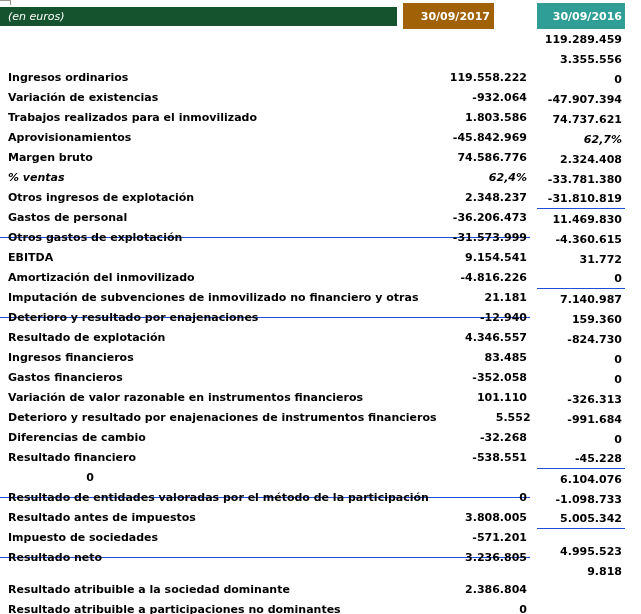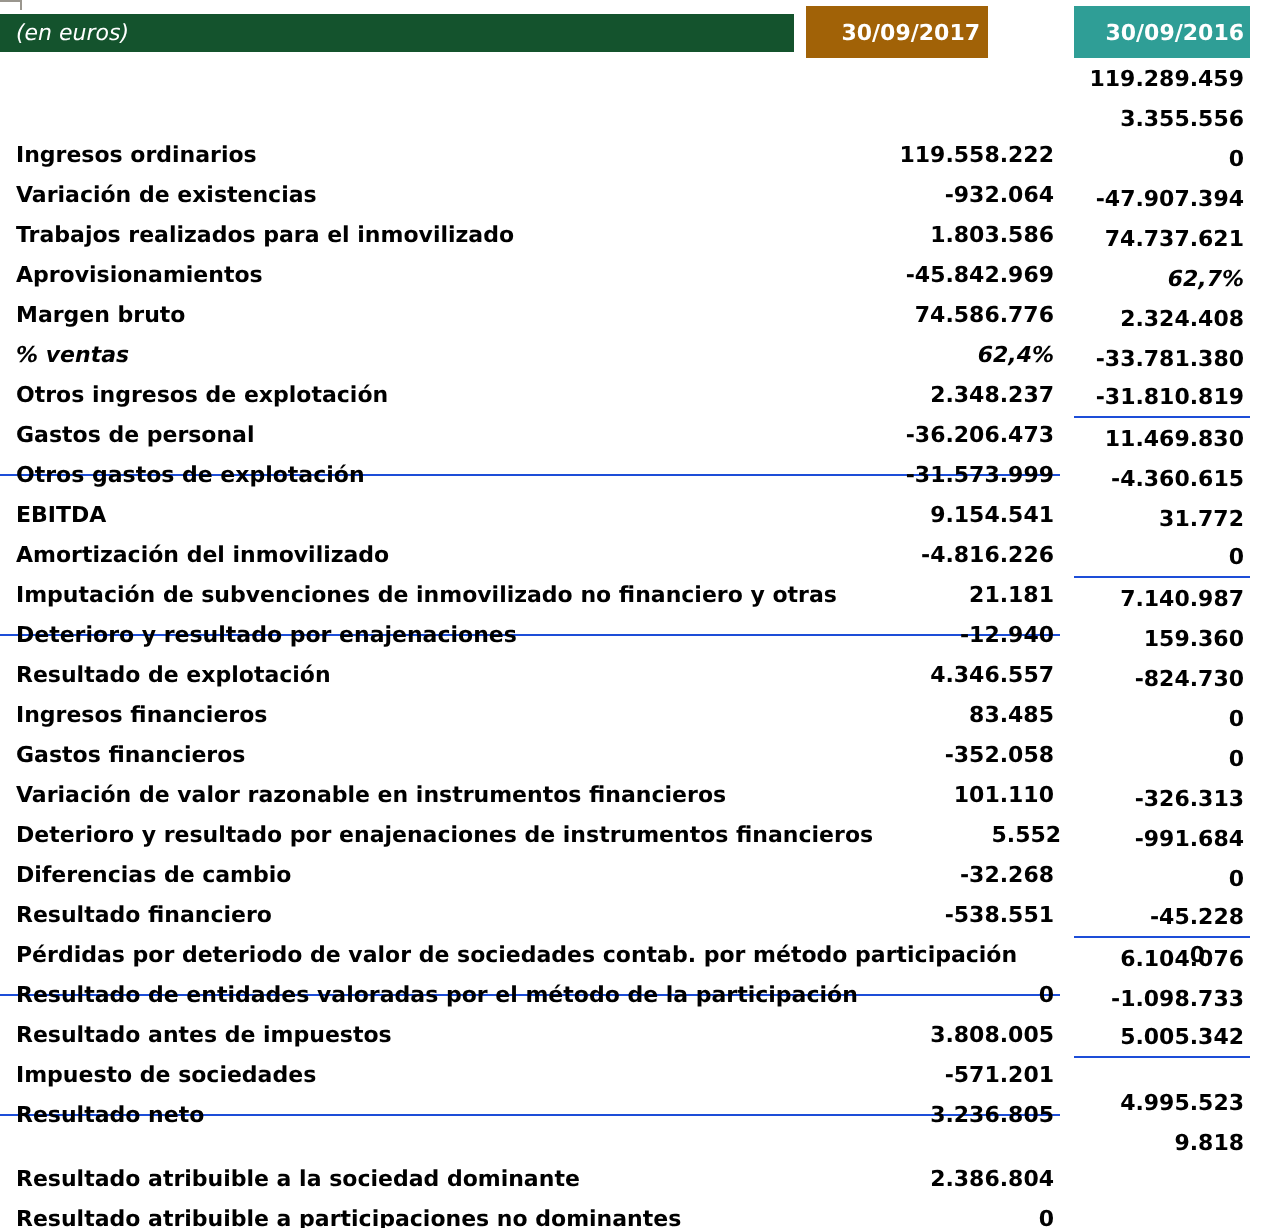--- a/index.html
+++ b/index.html
@@ -219,21 +219,20 @@
     <div class="row bold">
       <div class="left">
         <div class="lbl">Resultado financiero</div>
         <div class="v1">-538.551</div>
       </div>
       <div class="csep"></div>
       <div class="v2">-991.684</div>
     </div>
     <div class="row">
       <div class="left">
-        <div class="lbl">Pérdidas por deteriodo de valor de sociedades contab. por método participación</div>
         <div class="v1">0</div>
       </div>
       <div class="csep"></div>
       <div class="v2">0</div>
     </div>
     <div class="row rule">
       <div class="left">
         <div class="lbl">Resultado de entidades valoradas por el método de la participación</div>
         <div class="v1">0</div>
       </div>

